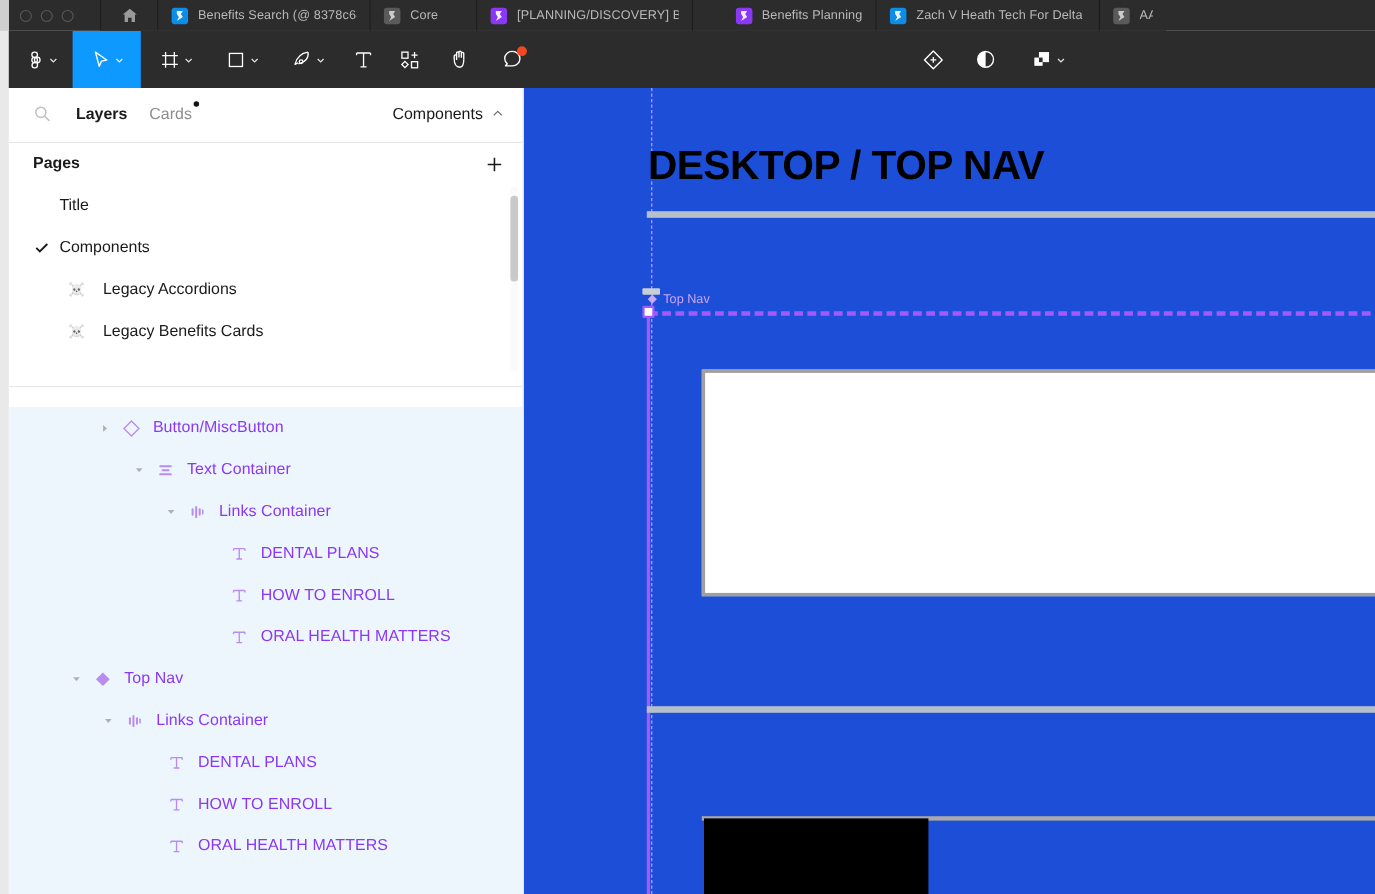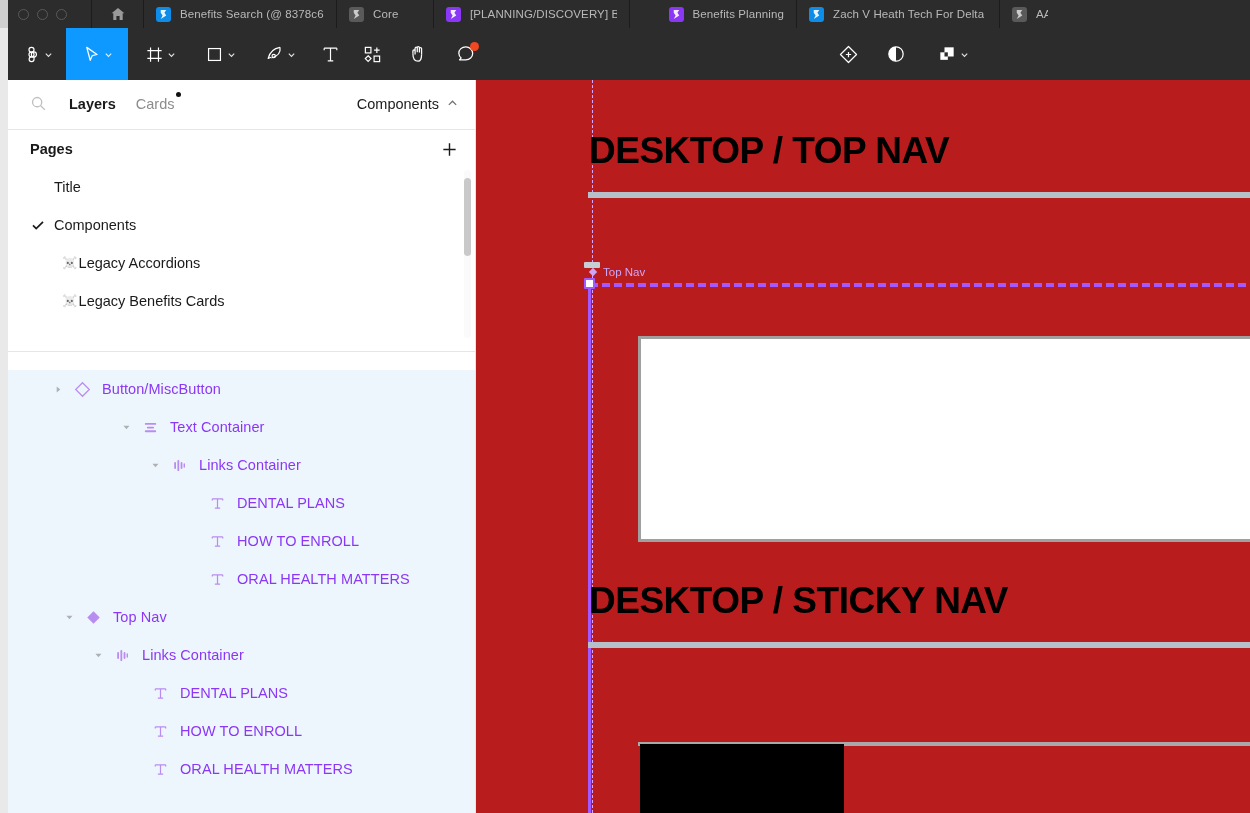--- a/index.html
+++ b/index.html
@@ -117,21 +117,21 @@
   }
   .pages-title { font-size: 14.5px; font-weight: 700; color: #1a1a1a; }
   .plus { margin-left: auto; width: 17px; height: 17px; display: block; }
   .page-row {
     height: 38px; display: flex; align-items: center;
     padding-left: 22px; font-size: 14.5px; color: #1a1a1a;
   }
   .check { width: 16px; height: 16px; flex: 0 0 16px; display: block; }
   .check.blank { visibility: hidden; }
   .page-row .nm { margin-left: 8px; }
-  .page-row.ind .nm { margin-left: 1px; }
+  .page-row.ind .nm { margin-left: 16px; }
   .skull { font-size: 12.5px; line-height: 1; filter: grayscale(1); opacity: .8; }
   .page-row .lvl { width: 16px; flex: 0 0 16px; }
   .pbar {
     position: absolute; right: 4px; top: 40px; width: 7px; height: 168px;
     background: #fafafa; border-radius: 4px;
   }
   .pthumb {
     position: absolute; right: 4px; top: 48px; width: 7px; height: 78px;
     background: #c9c9c9; border-radius: 4px;
   }
@@ -146,21 +146,21 @@
     font-size: 14.5px; color: #8a38f5; white-space: nowrap;
   }
   .arrow { width: 9px; height: 9px; display: block; opacity: .55; flex: 0 0 9px; }
   .arrow-slot { width: 9px; flex: 0 0 9px; }
   .licon { width: 17px; height: 17px; flex: 0 0 17px; display: block; margin: 0 11px 0 11px; }
   .lname { letter-spacing: .005em; }
 
   
   .canvas {
     position: absolute; left: 476px; top: 80px; right: 0; bottom: 0;
-    background: #b91c1c; overflow: hidden; z-index: 10;
+    background: #1d4ed8; overflow: hidden; z-index: 10;
   }
   .guide-v {
     position: absolute; left: 116px; top: 0; bottom: 0; width: 0;
     border-left: 1px dashed #d9a3ff;
   }
   .frame-border-left {
     position: absolute; left: 112px; top: 205px; bottom: 0; width: 3px;
     background: #a259ff;
   }
   .sec-title {
@@ -432,21 +432,21 @@
         <span class="skull">☠️</span>
         <span class="nm">Legacy Benefits Cards</span>
       </div>
 
       <div class="pbar"></div>
       <div class="pthumb"></div>
     </div>
 
     <div class="tree">
 
-      <div class="lrow" style="padding-left:46px">
+      <div class="lrow" style="padding-left:83px">
         <svg class="arrow" viewBox="0 0 10 10" fill="#7a7a7a">
             <path d="M3 1.6l4 3.4-4 3.4z"></path>
           </svg>
         <svg class="licon" viewBox="0 0 18 18" fill="none" stroke="#b98cf0" stroke-width="1.3">
             <path d="M9 1.8L16.2 9 9 16.2 1.8 9z"></path>
           </svg>
         <span class="lname">Button/MiscButton</span>
       </div>
 
       <div class="lrow" style="padding-left:114px">
@@ -561,20 +561,19 @@
       <span>Top Nav</span>
     </div>
     <div class="dash-top" style="left:114px; top:203px; right:-20px;"></div>
     <div class="frame-border-left"></div>
     <div class="handle" style="left:108px; top:198px;"></div>
 
     <div class="box-outline" style="left:162px; top:256px; width:780px; height:206px;"></div>
 
     <div class="tiny-tick" style="left:108px; top:182px;"></div>
 
-    <h1 class="sec-title" style="left:113px; top:500px;">DESKTOP / STICKY NAV</h1>
     <div class="rule" style="left:112px; top:562px; right:-20px;"></div>
 
     <div class="thin-rule" style="left:162px; top:662px; right:-20px;"></div>
     <div class="blackbox" style="left:164px; top:664px; width:204px; height:69px;"></div>
   </div>
 
 </div>
 
 </body></html>

